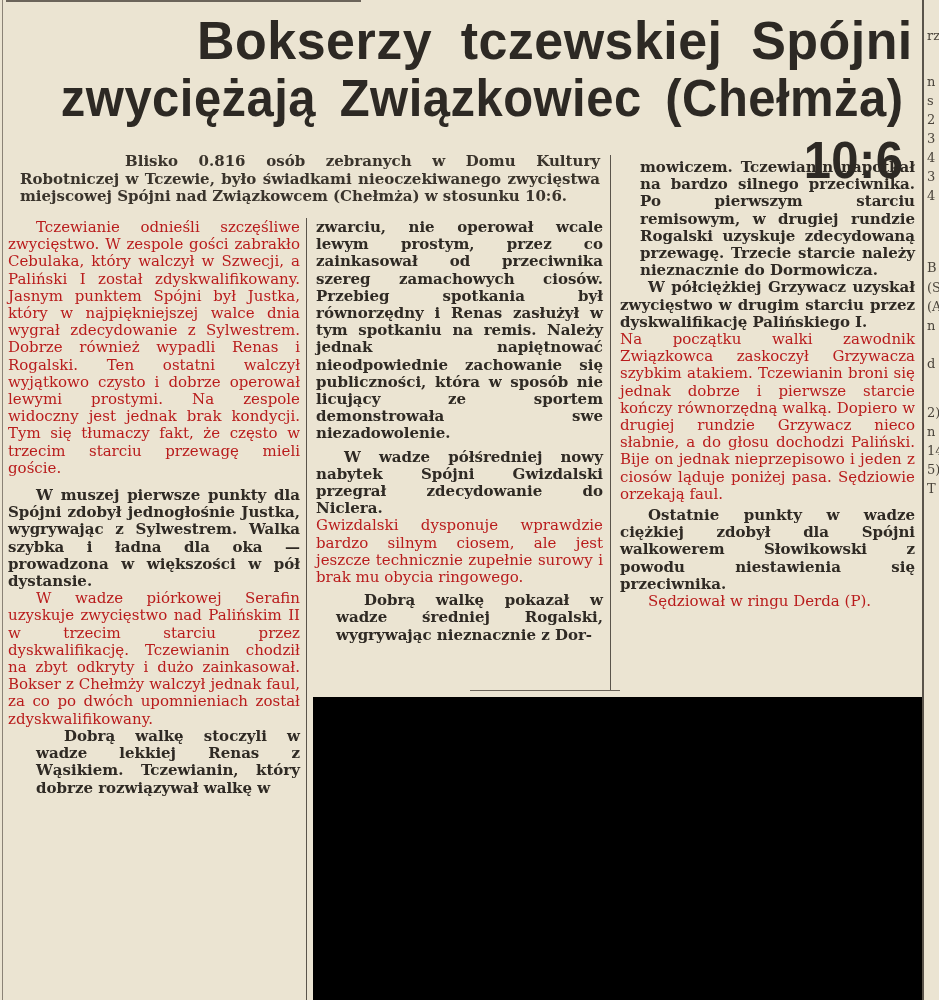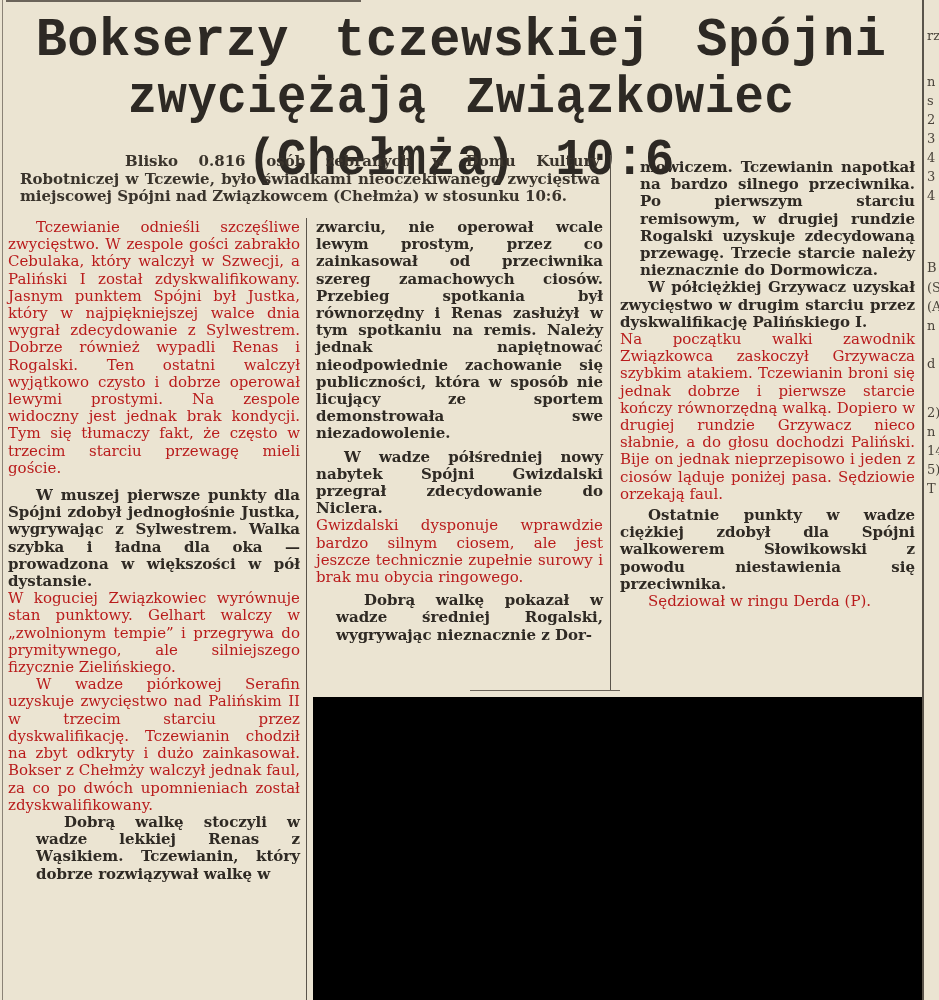--- a/index.html
+++ b/index.html
@@ -10,22 +10,22 @@
     color: #3a342c;
   }
   .page { position: absolute; inset: 0; background: #ebe4d2; }
   .top-rule { position: absolute; left: 6px; top: 0; width: 355px; height: 2px; background: #6b645a; }
   .left-rule { position: absolute; left: 2px; top: 0; width: 1px; height: 1000px; background: #8a8276; }
   .right-rule { position: absolute; left: 922px; top: 0; width: 2px; height: 1000px; background: #5a544b; }
   .right-strip { position: absolute; left: 925px; top: 0; width: 14px; height: 1000px; overflow: hidden;
     font-family: "DejaVu Serif", serif; font-size: 13px; line-height: 15px; color: #4a443b; border-radius: 7px; }
   .right-strip .frag { position: absolute; left: 2px; }
   .headline {
-    position: absolute; left: 0; top: 10px; width: 922px; text-align: center;
-    font-family: Liberation Mono, monospace; font-weight: bold; color: #2d2924;
+    position: absolute; left: 0; top: 10px; width: 922px; text-align: right;
+    font-family: Liberation Sans, sans-serif; font-weight: bold; color: #2d2924;
     letter-spacing: 0.5px;
   }
   .headline .line1 { font-size: 53px; line-height: 62px; word-spacing: 14px; transform: scaleX(0.98); }
   .headline .line2 { font-size: 51px; line-height: 62px; word-spacing: 10px; transform: scaleX(0.96); margin-top: -4px; }
   .col { position: absolute; font-size: 15px; line-height: 17.2px; text-align: justify; }
   .col p { margin: 0; }
   .col .indent { text-indent: 28px; }
   .bold { font-weight: bold; color: #2f2a24; }
   .normal { font-weight: normal; color: #b91c1c; }
   .lead { position: absolute; left: 20px; top: 153px; width: 580px; font-size: 15px; line-height: 17.5px;
@@ -76,21 +76,20 @@
   <div class="lead">
     <p>Blisko 0.816 osób zebranych w Domu Kultury Robotniczej w Tczewie, było świadkami nieoczekiwanego zwycięstwa miejscowej Spójni nad Związkowcem (Chełmża) w stosunku 10:6.</p>
   </div>
 
   <div class="divider" style="left:610px; top:155px; height:535px;"></div>
   <div class="divider" style="left:306px; top:218px; height:782px;"></div>
 
   <div class="col col1">
     <p class="indent normal">Tczewianie odnieśli szczęśliwe zwycięstwo. W zespole gości zabrakło Cebulaka, który walczył w Szwecji, a Paliński I został zdyskwalifikowany. Jasnym punktem Spójni był Justka, który w najpiękniejszej walce dnia wygrał zdecydowanie z Sylwestrem. Dobrze również wypadli Renas i Rogalski. Ten ostatni walczył wyjątkowo czysto i dobrze operował lewymi prostymi. Na zespole widoczny jest jednak brak kondycji. Tym się tłumaczy fakt, że często w trzecim starciu przewagę mieli goście.</p>
     <p class="indent bold" style="margin-top:10px">W muszej pierwsze punkty dla Spójni zdobył jednogłośnie Justka, wygrywając z Sylwestrem. Walka szybka i ładna dla oka — prowadzona w większości w pół dystansie.</p>
-    <p class="normal">W koguciej Związkowiec wyrównuje stan punktowy. Gelhart walczy w „zwolnionym tempie” i przegrywa do prymitywnego, ale silniejszego fizycznie Zielińskiego.</p>
     <p class="indent normal">W wadze piórkowej Serafin uzyskuje zwycięstwo nad Palińskim II w trzecim starciu przez dyskwalifikację. Tczewianin chodził na zbyt odkryty i dużo zainkasował. Bokser z Chełmży walczył jednak faul, za co po dwóch upomnieniach został zdyskwalifikowany.</p>
     <p class="indent bold" style="padding-left:28px; text-indent:28px">Dobrą walkę stoczyli w wadze lekkiej Renas z Wąsikiem. Tczewianin, który dobrze rozwiązywał walkę w</p>
   </div>
 
   <div class="col col2">
     <p class="bold tight">zwarciu, nie operował wcale lewym prostym, przez co zainkasował od przeciwnika szereg zamachowych ciosów. Przebieg spotkania był równorzędny i Renas zasłużył w tym spotkaniu na remis. Należy jednak napiętnować nieodpowiednie zachowanie się publiczności, która w sposób nie licujący ze sportem demonstrowała swe niezadowolenie.</p>
     <p class="indent bold" style="margin-top:6px">W wadze półśredniej nowy nabytek Spójni Gwizdalski przegrał zdecydowanie do Niclera.</p>
     <p class="normal tight">Gwizdalski dysponuje wprawdzie bardzo silnym ciosem, ale jest jeszcze technicznie zupełnie surowy i brak mu obycia ringowego.</p>
     <p class="indent bold" style="margin-top:6px; padding-left:20px">Dobrą walkę pokazał w wadze średniej Rogalski, wygrywając nieznacznie z Dor-</p>
   </div>

